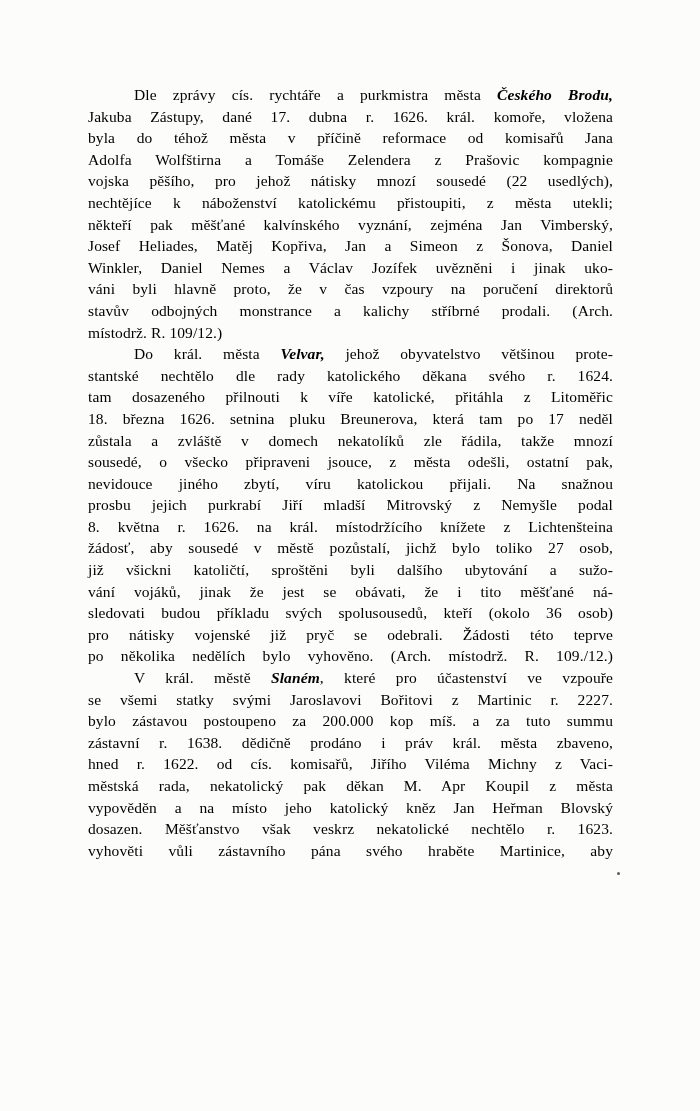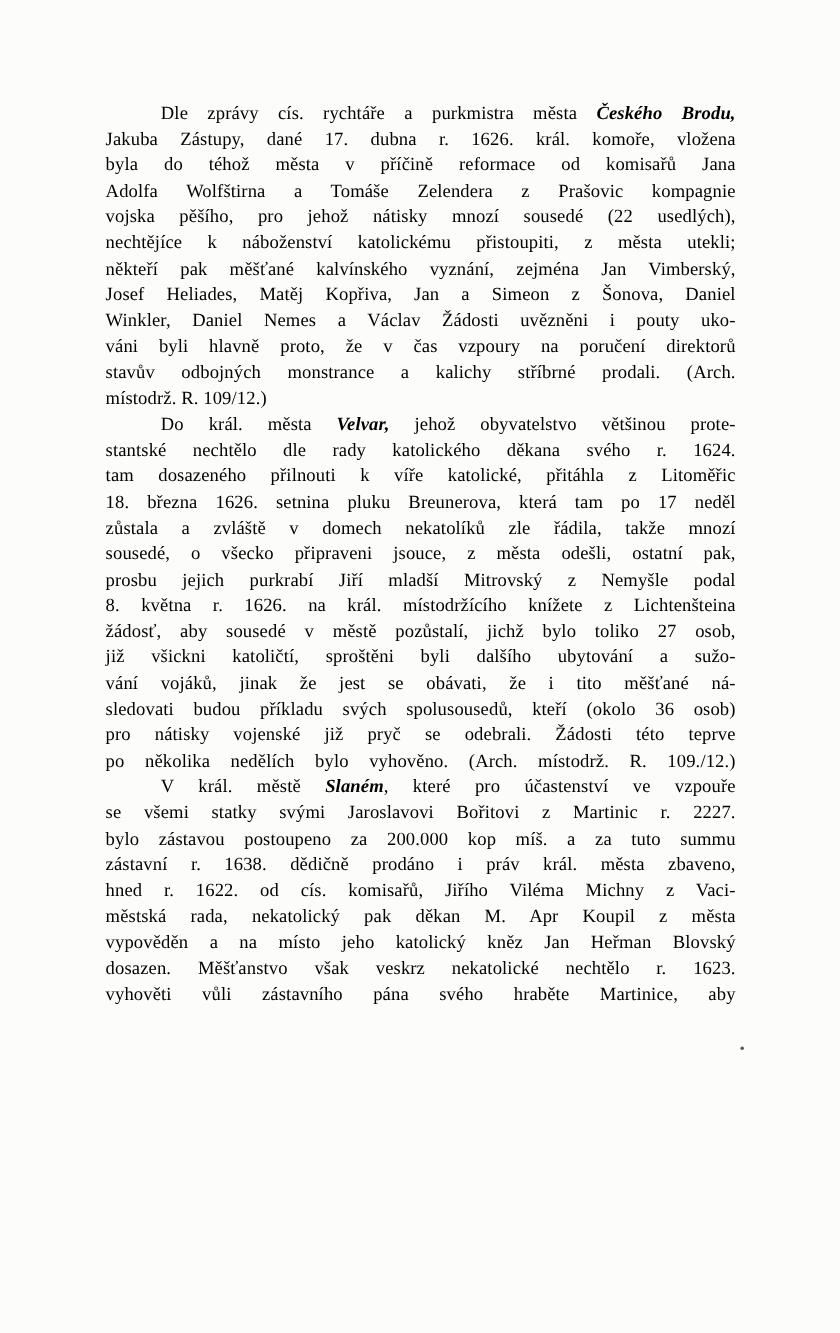--- a/index.html
+++ b/index.html
@@ -63,32 +63,33 @@
   <section class="text-block" id="text-block" style="color: #000000;">
       <div class="paragraph">
         <div class="line indent"><span>Dle zprávy cís. rychtáře a purkmistra města </span><span class="emph">Českého Brodu,</span></div>
         <div class="line"><span>Jakuba Zástupy, dané 17. dubna r. 1626. král. komoře, vložena</span></div>
         <div class="line"><span>byla do téhož města v příčině reformace od komisařů Jana</span></div>
         <div class="line"><span>Adolfa Wolfštirna a Tomáše Zelendera z Prašovic kompagnie</span></div>
         <div class="line"><span>vojska pěšího, pro jehož nátisky mnozí sousedé (22 usedlých),</span></div>
         <div class="line"><span>nechtějíce k náboženství katolickému přistoupiti, z města utekli;</span></div>
         <div class="line"><span>někteří pak měšťané kalvínského vyznání, zejména Jan Vimberský,</span></div>
         <div class="line"><span>Josef Heliades, Matěj Kopřiva, Jan a Simeon z Šonova, Daniel</span></div>
-        <div class="line"><span>Winkler, Daniel Nemes a Václav Žádosti uvězněni i pouty uko-</span></div>
+        <div class="line"><span>Winkler, Daniel Nemes a Václav Jozífek uvězněni i jinak uko-</span></div>
         <div class="line"><span>váni byli hlavně proto, že v čas vzpoury na poručení direktorů</span></div>
         <div class="line"><span>stavův odbojných monstrance a kalichy stříbrné prodali. (Arch.</span></div>
         <div class="line plast"><span>místodrž. R. 109/12.)</span></div>
       </div>
       <div class="paragraph">
         <div class="line indent"><span>Do král. města </span><span class="emph">Velvar,</span><span> jehož obyvatelstvo většinou prote-</span></div>
         <div class="line"><span>stantské nechtělo dle rady katolického děkana svého r. 1624.</span></div>
         <div class="line"><span>tam dosazeného přilnouti k víře katolické, přitáhla z Litoměřic</span></div>
         <div class="line"><span>18. března 1626. setnina pluku Breunerova, která tam po 17 neděl</span></div>
         <div class="line"><span>zůstala a zvláště v domech nekatolíků zle řádila, takže mnozí</span></div>
         <div class="line"><span>sousedé, o všecko připraveni jsouce, z města odešli, ostatní pak,</span></div>
+        <div class="line"><span>nevidouce jiného zbytí, víru katolickou přijali. Na snažnou</span></div>
         <div class="line"><span>prosbu jejich purkrabí Jiří mladší Mitrovský z Nemyšle podal</span></div>
         <div class="line"><span>8. května r. 1626. na král. místodržícího knížete z Lichtenšteina</span></div>
         <div class="line"><span>žádosť, aby sousedé v městě pozůstalí, jichž bylo toliko 27 osob,</span></div>
         <div class="line"><span>již všickni katoličtí, sproštěni byli dalšího ubytování a sužo-</span></div>
         <div class="line"><span>vání vojáků, jinak že jest se obávati, že i tito měšťané ná-</span></div>
         <div class="line"><span>sledovati budou příkladu svých spolusousedů, kteří (okolo 36 osob)</span></div>
         <div class="line"><span>pro nátisky vojenské již pryč se odebrali. Žádosti této teprve</span></div>
         <div class="line"><span>po několika nedělích bylo vyhověno. (Arch. místodrž. R. 109./12.)</span></div>
       </div>
       <div class="paragraph">

